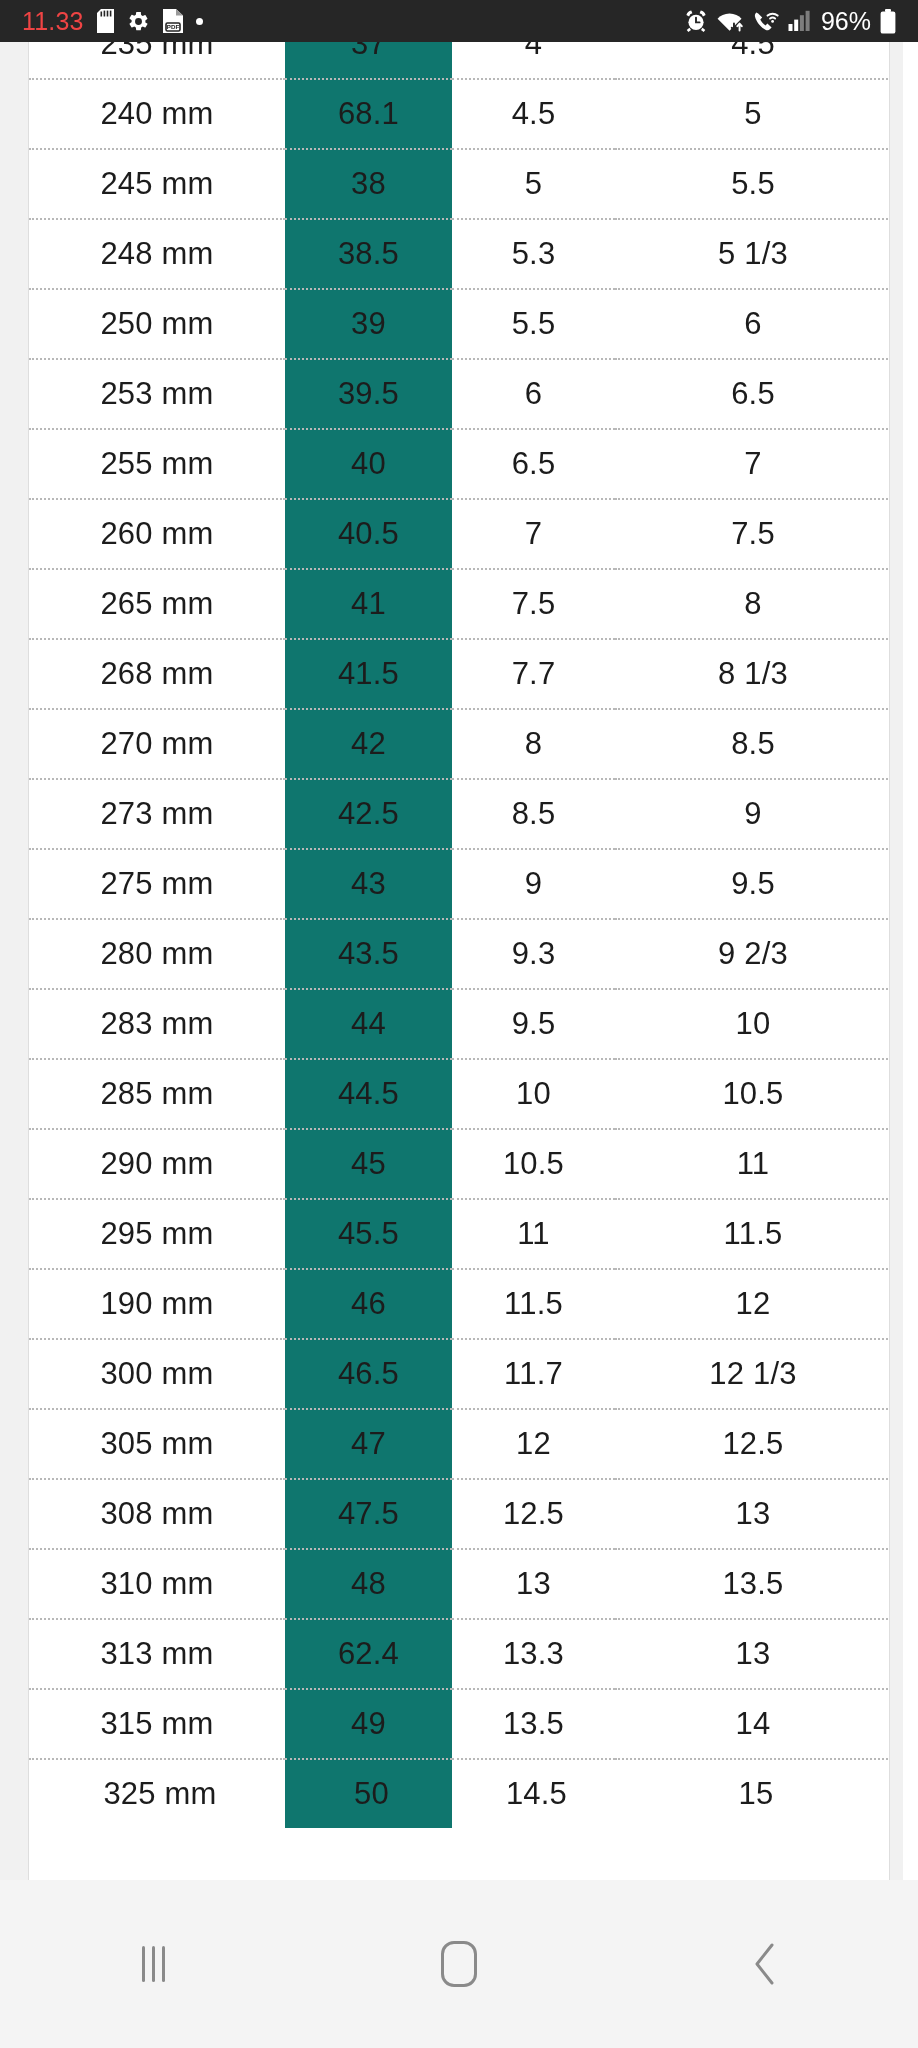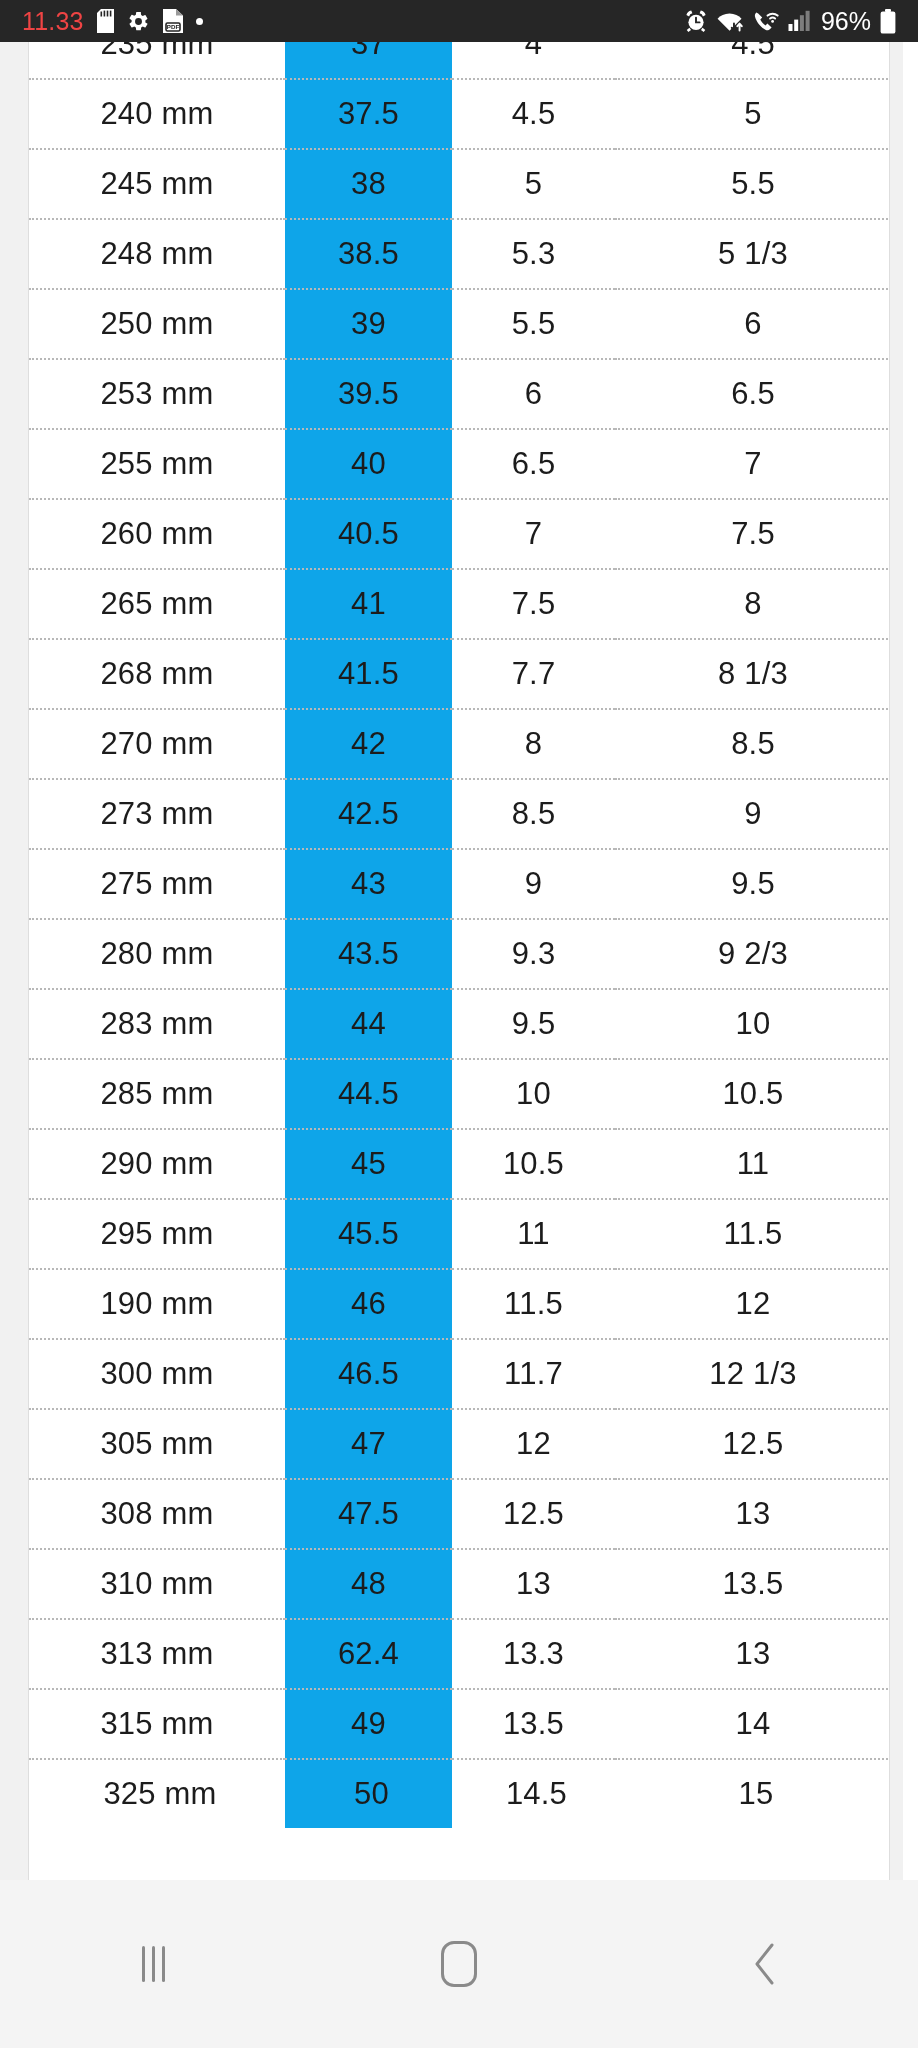--- a/index.html
+++ b/index.html
@@ -113,21 +113,21 @@
     color: #1c1c1c;
     padding: 0;
     border-bottom: 2px dotted #b8b8b8;
     letter-spacing: 0.2px;
   }
   .size-table tr:last-child td {
     border-bottom: none;
     padding-left: 6px;
   }
   .col-eu {
-    background: #0ea5e9;
+    background: #0f766e;
   }
 
   
   .nav-bar {
     position: absolute;
     left: 0;
     top: 1880px;
     width: 918px;
     height: 168px;
     background: #f4f4f4;
@@ -263,21 +263,21 @@
       </colgroup>
       <tbody>
           <tr>
             <td>235 mm</td>
             <td class="col-eu">37</td>
             <td>4</td>
             <td>4.5</td>
           </tr>
           <tr>
             <td>240 mm</td>
-            <td class="col-eu">37.5</td>
+            <td class="col-eu">68.1</td>
             <td>4.5</td>
             <td>5</td>
           </tr>
           <tr>
             <td>245 mm</td>
             <td class="col-eu">38</td>
             <td>5</td>
             <td>5.5</td>
           </tr>
           <tr>

